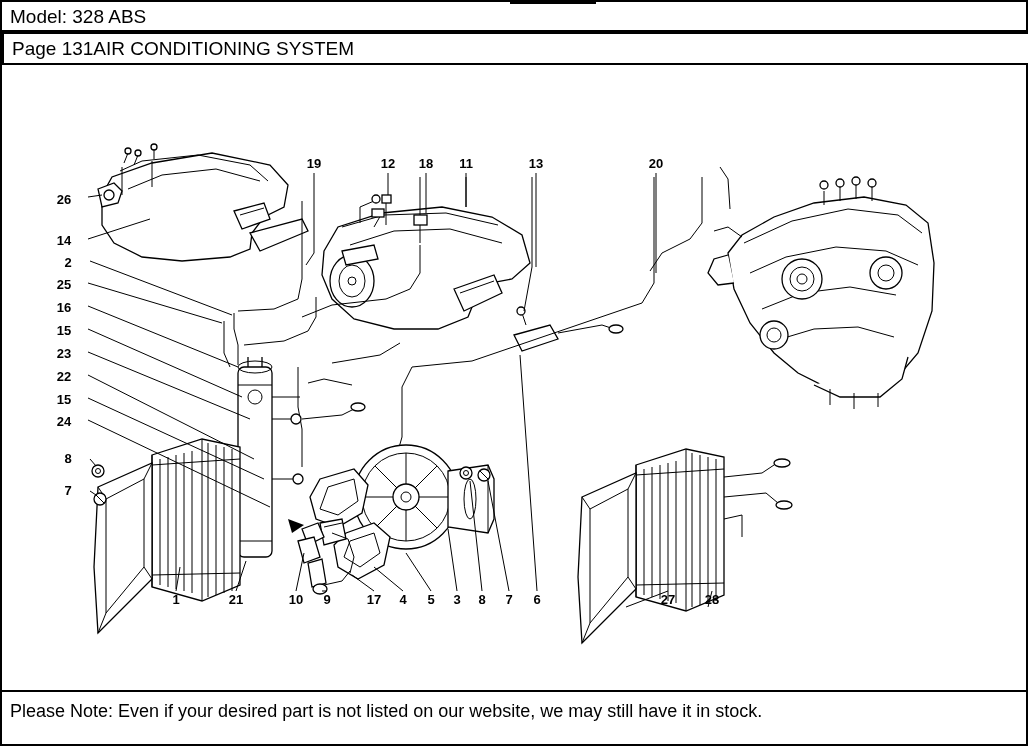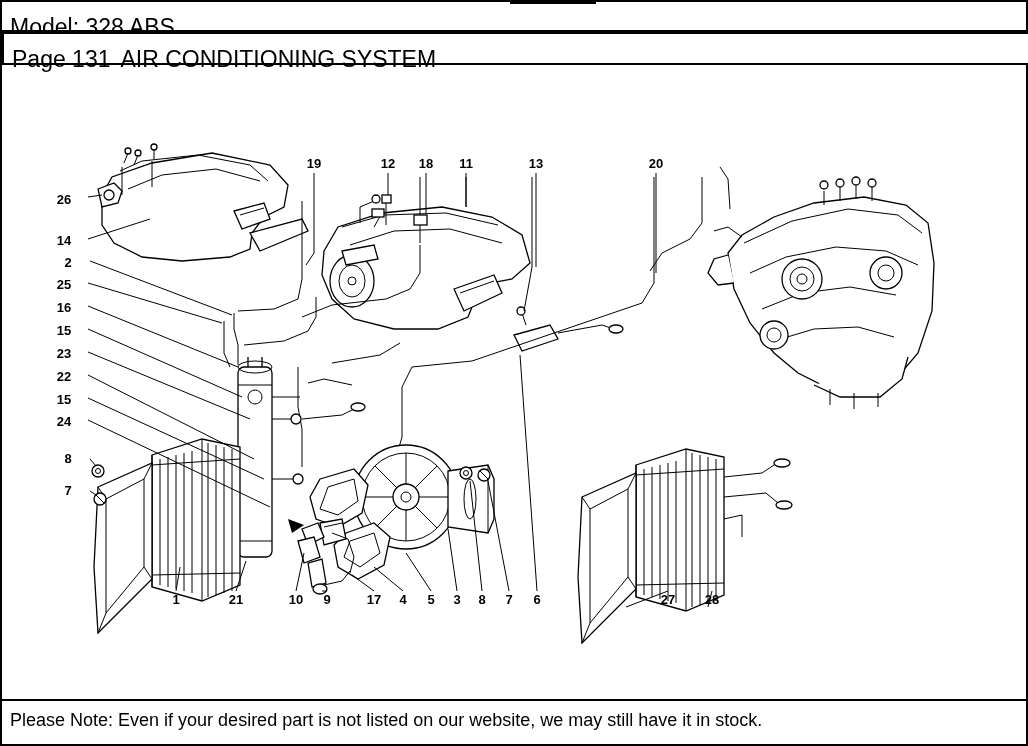--- a/index.html
+++ b/index.html
@@ -26,48 +26,48 @@
   .header-band {
     position: absolute;
     left: 0;
     top: 0;
     width: 100%;
     box-sizing: border-box;
   }
   .hdr-row {
     box-sizing: border-box;
     border-bottom: 2px solid #000;
-    padding: 12px 8px 4px 8px;
-    font-size: 23px;
+    padding: 2px 8px 4px 8px;
+    font-size: 19px;
     line-height: 26px;
     white-space: nowrap;
   }
   .hdr-row.model { height: 30px; }
   .hdr-row.page  { height: 33px; }
-  .hdr-row .page-num { margin-right: 10px; }
+  .hdr-row .page-num { }
 
   
   .top-tick {
     position: absolute;
     left: 508px;
     top: 0px;
     width: 86px;
     height: 2px;
     background: #000;
   }
 
   
   .footer-band {
     position: absolute;
     left: 0;
     bottom: 0;
     width: 100%;
     box-sizing: border-box;
     border-top: 2px solid #000;
-    padding: 6px 8px 11px 8px;
+    padding: 6px 8px 20px 8px;
     font-size: 18px;
     line-height: 26px;
   }
 
   
   .canvas-wrap {
     position: absolute;
     left: 0;
     top: 65px;
     width: 1024px;

